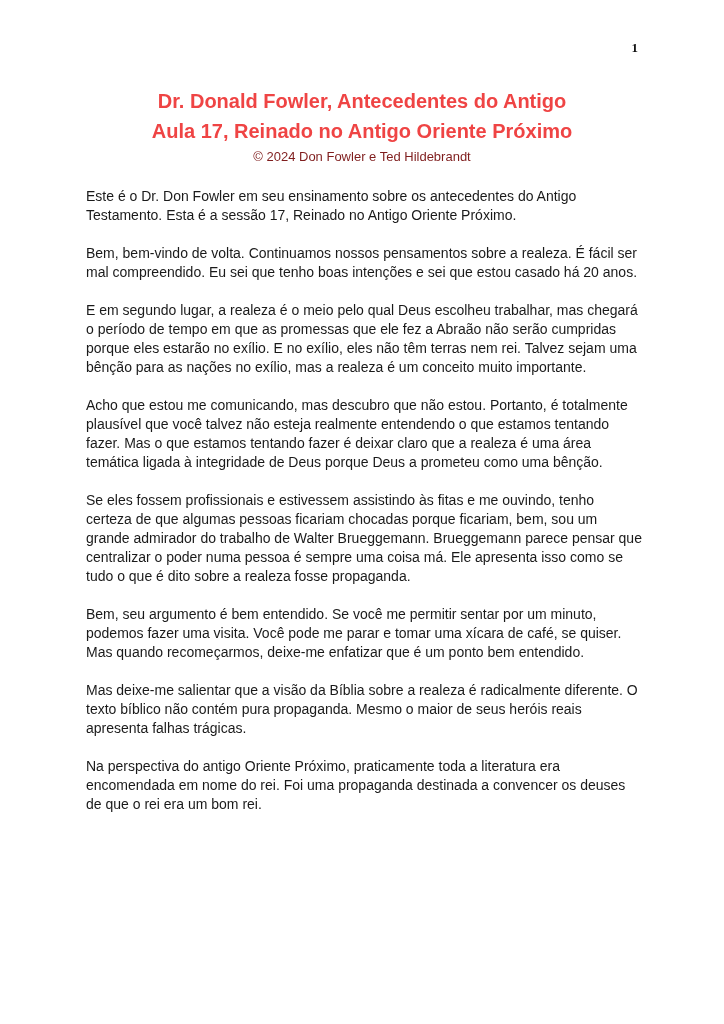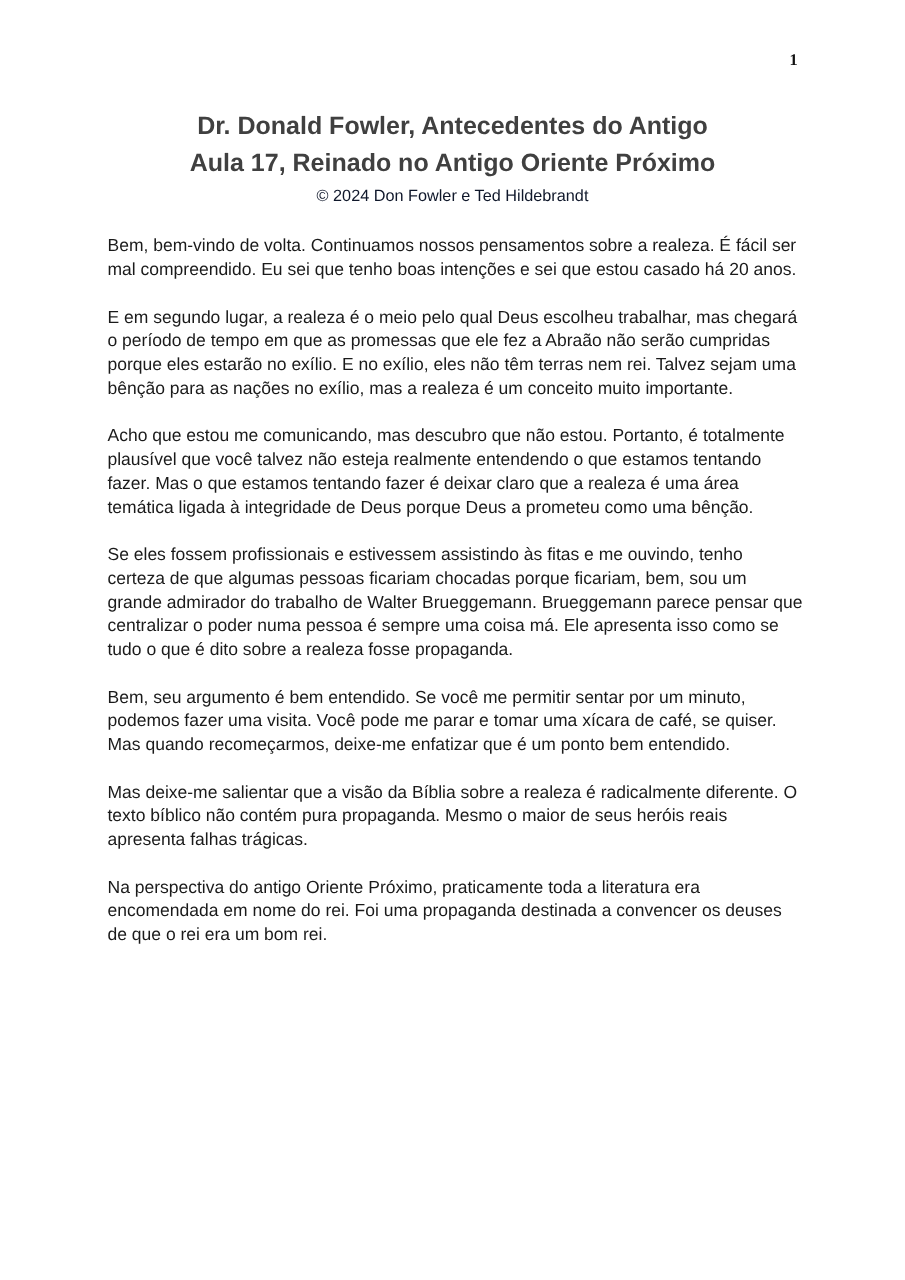--- a/index.html
+++ b/index.html
@@ -32,28 +32,28 @@
   }
   .doc-title {
     margin: 0;
     padding: 0;
   }
   .title-line {
     display: block;
     font-size: 20px;
     font-weight: 700;
     line-height: 30px;
-    color: #404040;
+    color: #ef4444;
   }
   .copyright {
     font-size: 13px;
     font-weight: 400;
     line-height: 17px;
     margin-top: 2px;
-    color: #0f172a;
+    color: #7f1d1d;
   }
   .doc-body {
     margin: 22px 82px 0 86px;
     font-size: 14px;
     line-height: 19px;
     text-align: left;
   }
   .doc-body p {
     margin: 0 0 19px 0;
     padding: 0;
@@ -68,20 +68,21 @@
 
   <header class="doc-header">
     <h1 class="doc-title">
       <span class="title-line">Dr. Donald Fowler, Antecedentes do Antigo</span>
       <span class="title-line">Aula 17, Reinado no Antigo Oriente Próximo</span>
     </h1>
     <div class="copyright">© 2024 Don Fowler e Ted Hildebrandt</div>
   </header>
 
   <main class="doc-body">
+    <p>Este é o Dr. Don Fowler em seu ensinamento sobre os antecedentes do Antigo Testamento. Esta é a sessão 17, Reinado no Antigo Oriente Próximo.</p>
     <p>Bem, bem-vindo de volta. Continuamos nossos pensamentos sobre a realeza. É fácil ser mal compreendido. Eu sei que tenho boas intenções e sei que estou casado há 20 anos.</p>
     <p>E em segundo lugar, a realeza é o meio pelo qual Deus escolheu trabalhar, mas chegará o período de tempo em que as promessas que ele fez a Abraão não serão cumpridas porque eles estarão no exílio. E no exílio, eles não têm terras nem rei. Talvez sejam uma bênção para as nações no exílio, mas a realeza é um conceito muito importante.</p>
     <p>Acho que estou me comunicando, mas descubro que não estou. Portanto, é totalmente plausível que você talvez não esteja realmente entendendo o que estamos tentando fazer. Mas o que estamos tentando fazer é deixar claro que a realeza é uma área temática ligada à integridade de Deus porque Deus a prometeu como uma bênção.</p>
     <p>Se eles fossem profissionais e estivessem assistindo às fitas e me ouvindo, tenho certeza de que algumas pessoas ficariam chocadas porque ficariam, bem, sou um grande admirador do trabalho de Walter Brueggemann. Brueggemann parece pensar que centralizar o poder numa pessoa é sempre uma coisa má. Ele apresenta isso como se tudo o que é dito sobre a realeza fosse propaganda.</p>
     <p>Bem, seu argumento é bem entendido. Se você me permitir sentar por um minuto, podemos fazer uma visita. Você pode me parar e tomar uma xícara de café, se quiser. Mas quando recomeçarmos, deixe-me enfatizar que é um ponto bem entendido.</p>
     <p>Mas deixe-me salientar que a visão da Bíblia sobre a realeza é radicalmente diferente. O texto bíblico não contém pura propaganda. Mesmo o maior de seus heróis reais apresenta falhas trágicas.</p>
     <p>Na perspectiva do antigo Oriente Próximo, praticamente toda a literatura era encomendada em nome do rei. Foi uma propaganda destinada a convencer os deuses de que o rei era um bom rei.</p>
   </main>
 
 </div>

